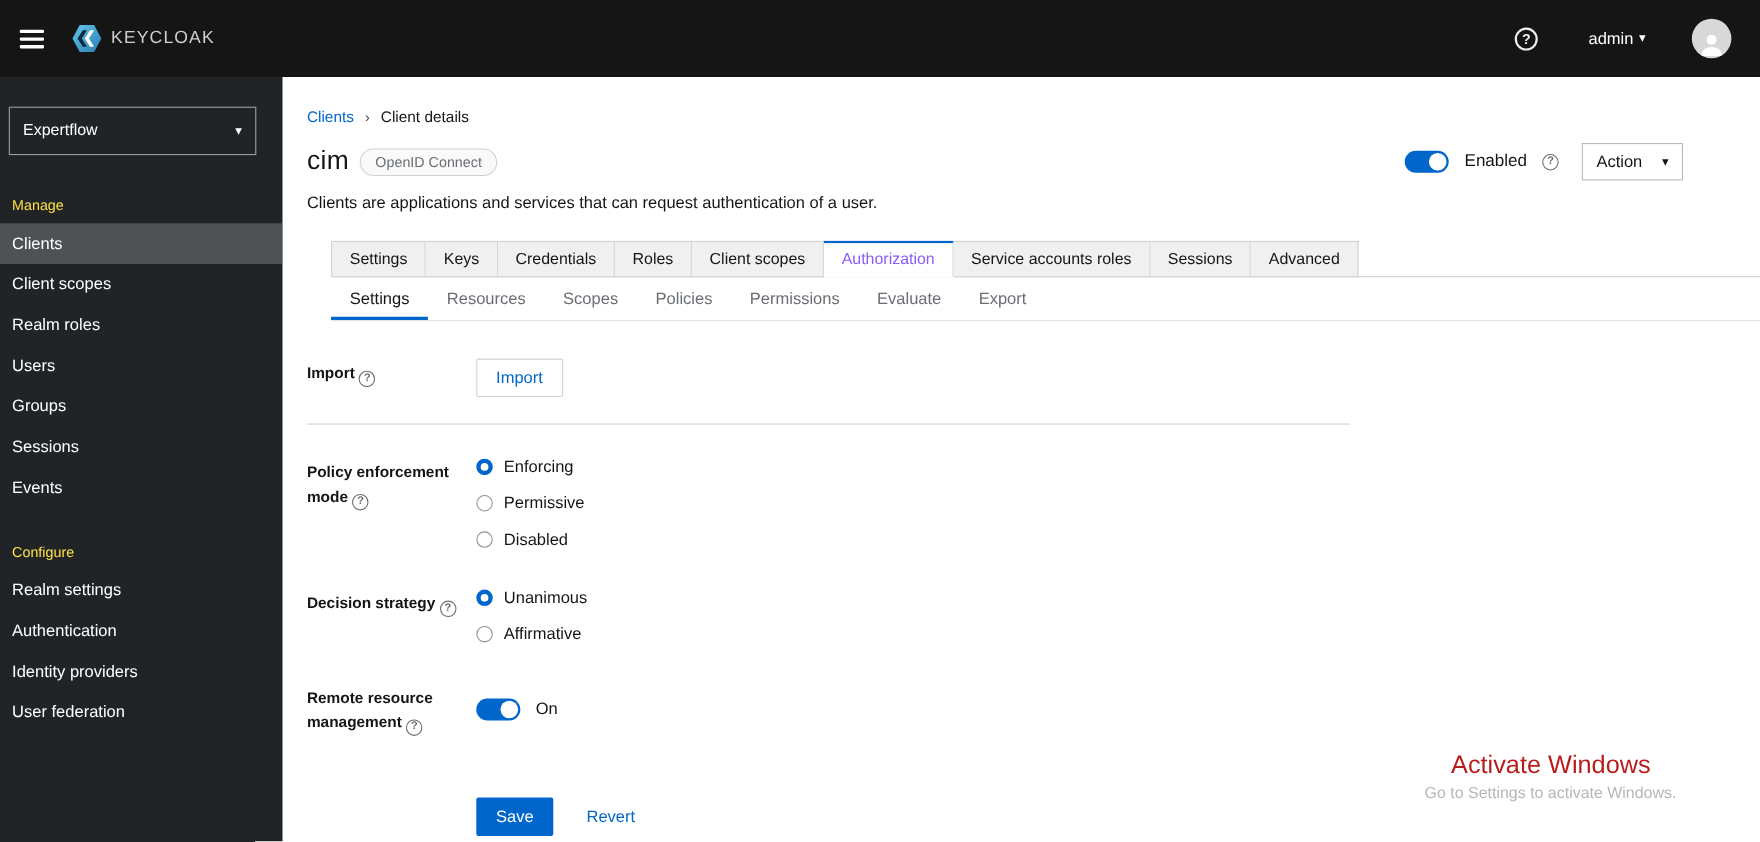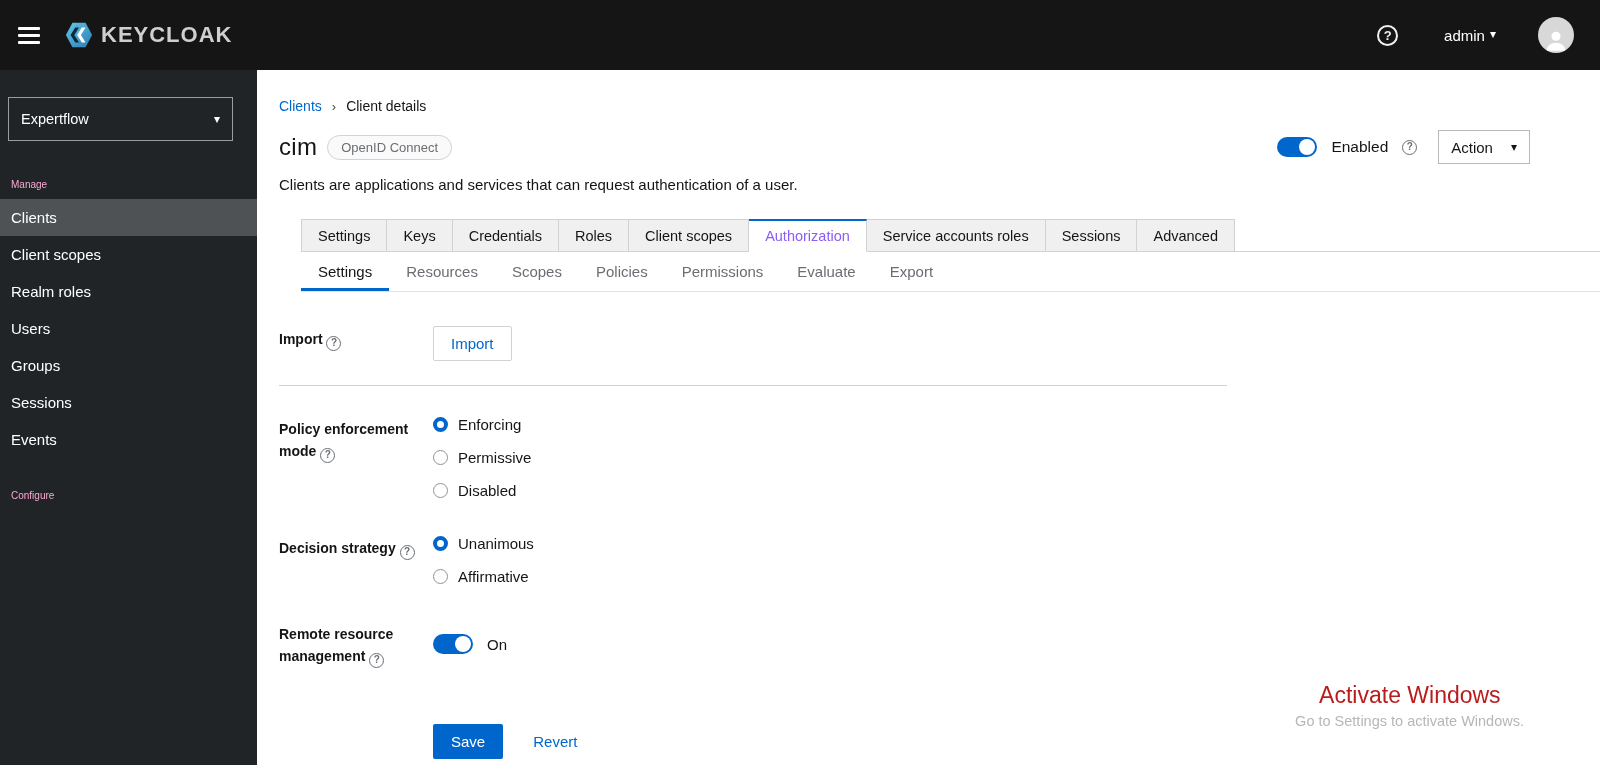--- a/index.html
+++ b/index.html
@@ -14,21 +14,21 @@
   .masthead {
     height:70px; background:#151515; display:flex; align-items:center;
     padding:0 26px 0 10px;
   }
   .hamburger {
     width:40px; height:40px; background:transparent; border:none; cursor:pointer;
     display:flex; flex-direction:column; justify-content:center; gap:4px; padding:8px;
   }
   .hamburger span { display:block; width:22px; height:3px; background:#fff; border-radius:1px; }
   .brand { display:flex; align-items:center; gap:7px; margin-left:14px; cursor:pointer; }
-  .brand-text { color:#cfcfcf; font-size:22px; font-weight:700; letter-spacing:1px; }
+  .brand-text { color:#cfcfcf; font-size:16px; font-weight:400; letter-spacing:1px; }
   .mh-spacer { flex:1; }
   .mh-help {
     width:21px; height:21px; border:2px solid #f0f0f0; border-radius:50%;
     color:#f0f0f0; font-size:13px; font-weight:700;
     display:flex; align-items:center; justify-content:center; cursor:pointer;
   }
   .mh-user { margin-left:46px; display:flex; align-items:flex-start; gap:5px; color:#fff; font-size:15px; cursor:pointer; }
   .mh-caret { color:#fff; font-size:12px; }
   .avatar {
     margin-left:42px; width:36px; height:36px; border-radius:50%; background:#d8d8d8;
@@ -39,21 +39,21 @@
   .layout { display:flex; height:695px; }
 
   
   .sidebar { width:257px; flex-shrink:0; background:#212427; padding-top:27px; }
   .realm-select {
     margin:0 24px 0 8px; height:44px; border:1px solid #9a9da0; background:#212427;
     display:flex; align-items:center; justify-content:space-between; padding:0 12px;
     color:#fff; font-size:14.5px; cursor:pointer;
   }
   .realm-caret { color:#fff; font-size:12px; }
-  .nav-section-title { margin:38px 0 9px 0; padding-left:11px; font-size:10px; color:#f9a8d4; }
+  .nav-section-title { margin:38px 0 9px 0; padding-left:11px; font-size:13px; color:#fde047; }
   .nav-section-title.second { margin-top:32px; }
   .nav-list { list-style:none; margin:0; padding:0; }
   .nav-item { height:37px; display:flex; align-items:center; padding-left:11px; color:#fff; font-size:15px; cursor:pointer; }
   .nav-item.active { background:#4f5255; }
 
   
   .main { flex:1; position:relative; padding:0 24px 0 22px; overflow:hidden; background:#fff; }
 
   .breadcrumb { margin-top:28px; display:flex; align-items:center; gap:10px; font-size:14px; }
   .breadcrumb .crumb-link { color:#0066cc; text-decoration:none; cursor:pointer; }
@@ -189,20 +189,26 @@
       <li class="nav-item active">Clients</li>
       <li class="nav-item">Client scopes</li>
       <li class="nav-item">Realm roles</li>
       <li class="nav-item">Users</li>
       <li class="nav-item">Groups</li>
       <li class="nav-item">Sessions</li>
       <li class="nav-item">Events</li>
     </ul>
 
     <div class="nav-section-title second">Configure</div>
+    <ul class="nav-list">
+      <li class="nav-item">Realm settings</li>
+      <li class="nav-item">Authentication</li>
+      <li class="nav-item">Identity providers</li>
+      <li class="nav-item">User federation</li>
+    </ul>
   </nav>
 
   <main class="main">
 
     <div class="breadcrumb">
       <a class="crumb-link">Clients</a>
       <span class="crumb-sep">›</span>
       <span class="crumb-current">Client details</span>
     </div>
 

